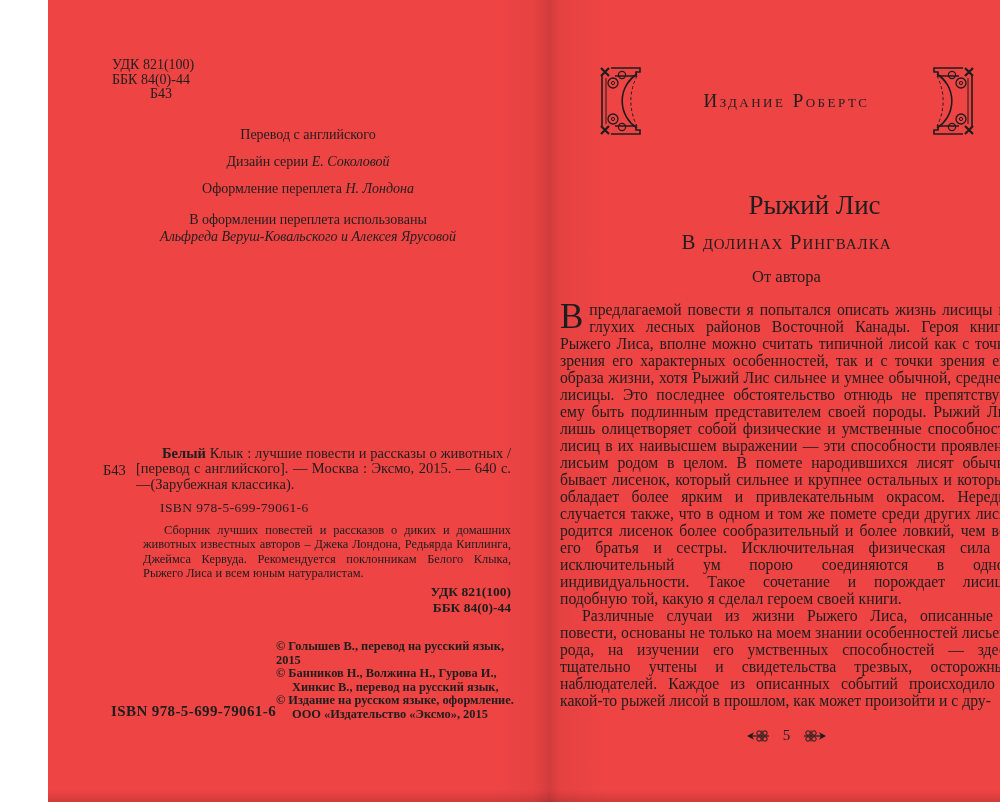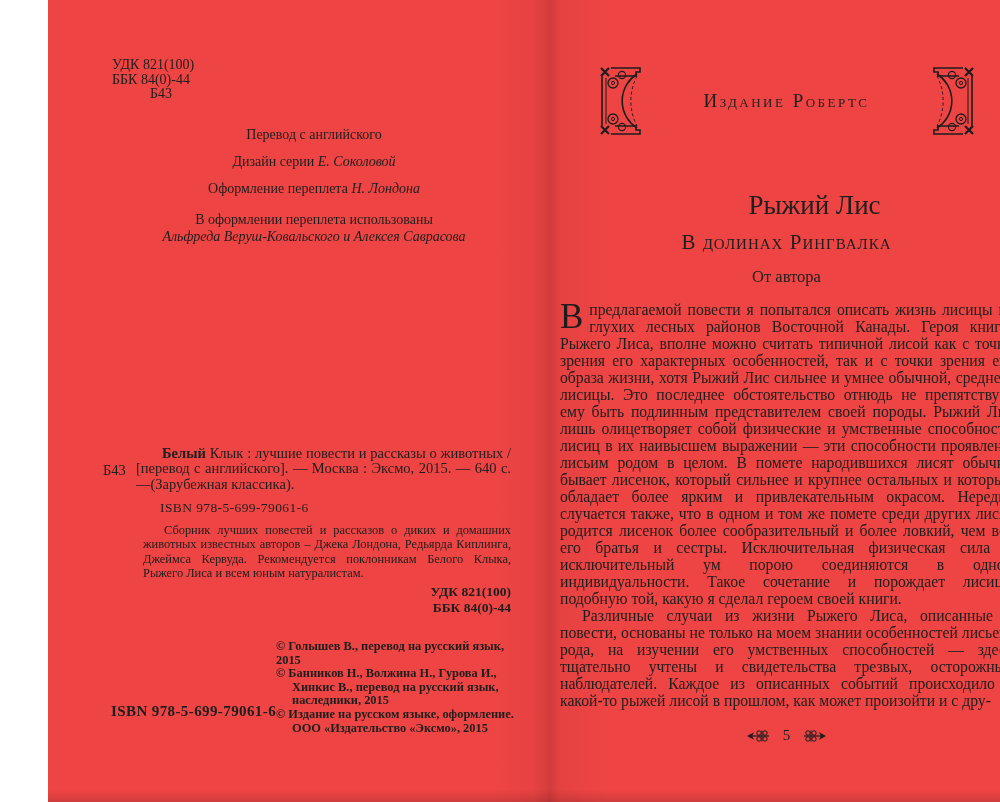--- a/index.html
+++ b/index.html
@@ -18,21 +18,21 @@
   }
   .bottom-edge {
     left:0; bottom:0; width:1000px; height:12px; pointer-events:none;
     background:linear-gradient(to bottom, rgba(0,0,0,0), rgba(0,0,0,0.13));
   }
 
   
   .classification { left:64px; top:58px; font-size:14px; line-height:14.5px; white-space:nowrap; }
   .classification .l3 { padding-left:38px; }
 
-  .credits { left:61px; top:126px; width:410px; text-align:center; font-size:14px; line-height:17px; }
+  .credits { left:55px; top:126px; width:410px; text-align:center; font-size:14px; line-height:17px; }
   .credit { margin-bottom:10px; }
   .credit.gap { margin-bottom:14px; }
   .cover-note div { line-height:17px; }
   .it { font-style:italic; }
 
   .catalog { left:55px; top:446px; width:408px; font-size:14.5px; }
   .catalog-code { position:absolute; left:0; top:16px; }
   .catalog-text { margin:0 0 0 33px; text-indent:26px; text-align:justify; line-height:15.4px; }
 
   .isbn-small { left:112px; top:500px; font-size:13.5px; letter-spacing:0.4px; }
@@ -92,21 +92,21 @@
       <div class="credit">
         <span>Дизайн серии</span>
         <span class="it">Е. Соколовой</span>
       </div>
       <div class="credit gap">
         <span>Оформление переплета</span>
         <span class="it">Н. Лондона</span>
       </div>
       <div class="cover-note">
         <div>В оформлении переплета использованы</div>
-        <div class="it">Альфреда Веруш-Ковальского и Алексея Саврасова</div>
+        <div class="it">Альфреда Веруш-Ковальского и Алексея Ярусовой</div>
       </div>
     </div>
 
     <div class="abs catalog">
       <span class="catalog-code">Б43</span>
       <p class="catalog-text"><b>Белый</b><span> Клык : лучшие повести и рассказы о животных / [перевод с английского]. — Москва : Эксмо, 2015. — 640 с. —(Зарубежная классика).</span></p>
     </div>
 
     <div class="abs isbn-small">ISBN 978-5-699-79061-6</div>
 
@@ -114,21 +114,20 @@
 
     <div class="abs class-repeat">
       <div>УДК 821(100)</div>
       <div>ББК 84(0)-44</div>
     </div>
 
     <div class="abs copyright">
       <div>© Голышев В., перевод на русский язык, 2015</div>
       <div>© Банников Н., Волжина Н., Гурова И.,</div>
       <div class="indent">Хинкис В., перевод на русский язык,</div>
-      <div class="indent">наследники, 2015</div>
       <div>© Издание на русском языке, оформление.</div>
       <div class="indent">ООО «Издательство «Эксмо», 2015</div>
     </div>
 
     <div class="abs isbn-bottom">ISBN 978-5-699-79061-6</div>
   </div>
 
   <div>
 
     <svg class="abs ornament ornament-left" viewBox="0 0 50 82">

